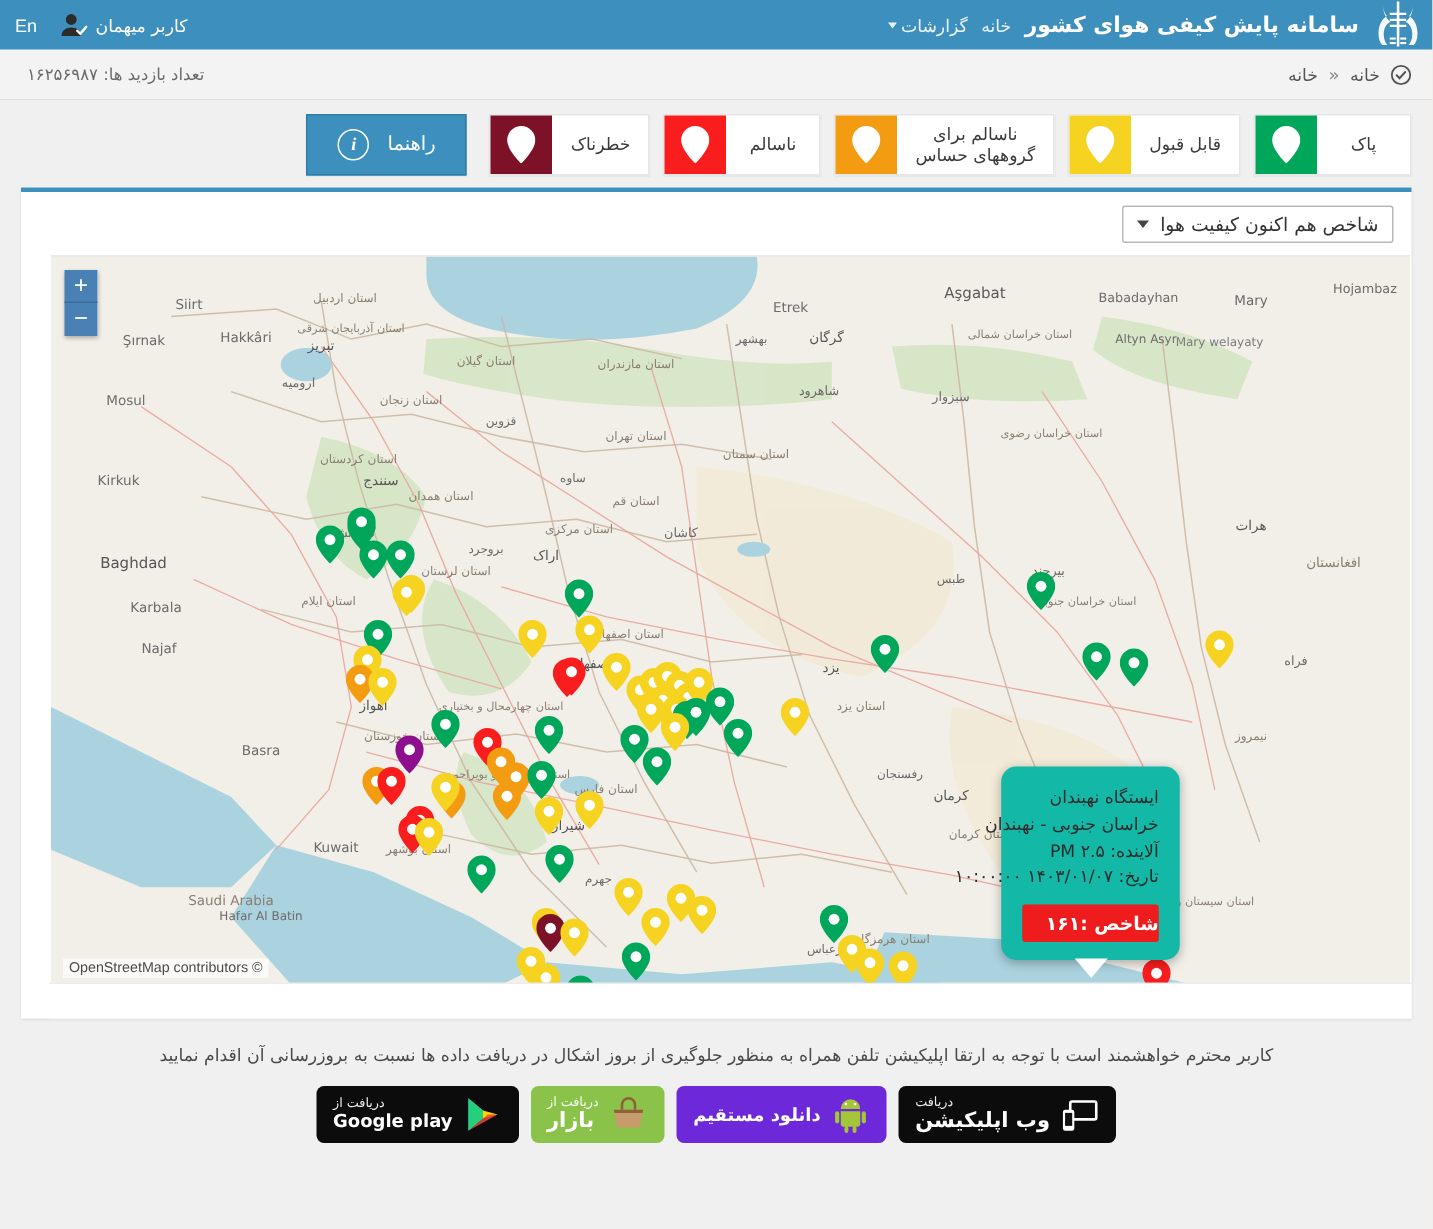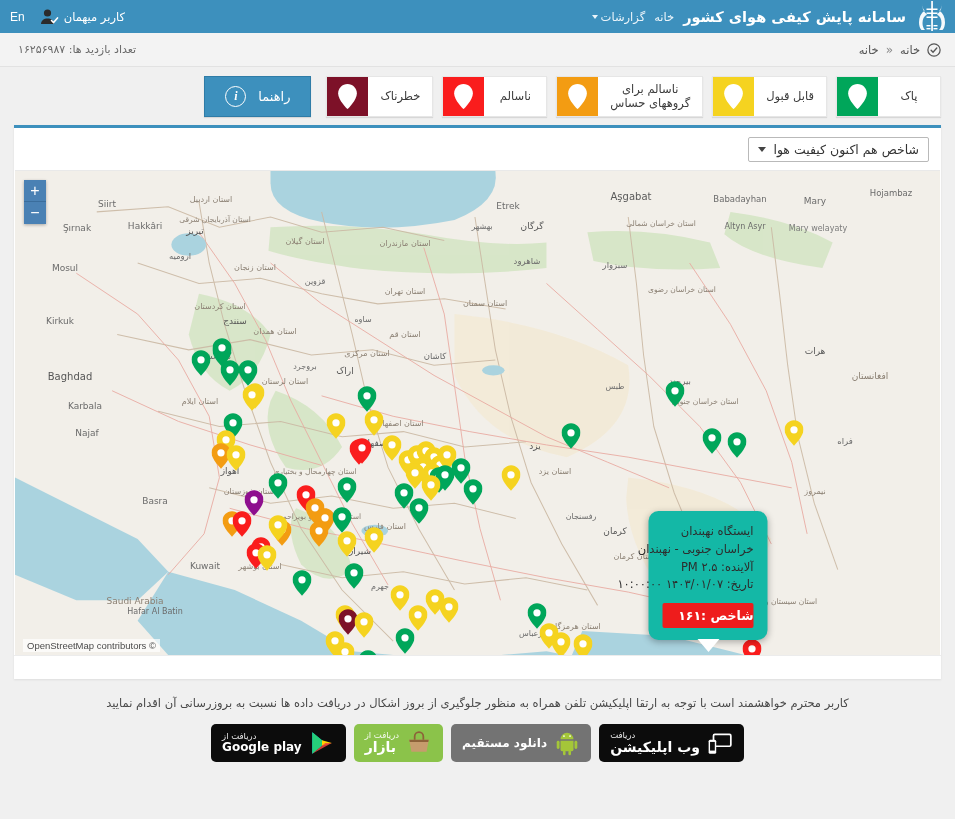--- a/index.html
+++ b/index.html
@@ -143,20 +143,21 @@
     font-family: "Liberation Serif", serif;
   }
 
   
   #panel {
     margin: 0 14px;
     background: #ffffff;
     border-top: 3px solid #3d90bd;
     box-shadow: 0 1px 2px rgba(0,0,0,.08);
     height: 554px;
+    padding-left: 19px;
   }
   #panel-head {
     height: 42px;
     display: flex; align-items: center; justify-content: flex-start;
     padding: 0 12px;
   }
   .index-select {
     border: 1px solid #b9b9b9;
     background: #fff;
     font-size: 12.5px;
@@ -267,21 +268,21 @@
     height: 38px;
     border-radius: 5px;
     display: flex; align-items: center; justify-content: center;
     gap: 7px;
     padding: 0 11px;
     cursor: pointer;
     color: #fff;
   }
   .st-dark { background: #0c0c0c; }
   .st-green { background: #8bc34a; }
-  .st-blue { background: #737373; }
+  .st-blue { background: #6d28d9; }
   .st-txt { display:flex; flex-direction:column; align-items:flex-end; line-height:1.05; direction: rtl; }
   .st-small { font-size: 8.5px; opacity: .92; }
   .st-big { font-size: 14px; font-weight: bold; }
   .st-big-sm { font-size: 12px; font-weight: bold; }
   .st-icon { width: 26px; height: 26px; display:block; }
 </style>
 </head>
 <body>
 
 <div id="topbar">
@@ -458,21 +459,21 @@
         <div style="position: absolute; left: 62px; top: 57px; font-size: 9px; color: rgb(107, 107, 107); white-space: nowrap; transform: translate(-50%, -50%); z-index: 10;">Şırnak</div>
         <div style="position: absolute; left: 130px; top: 55px; font-size: 9px; color: rgb(107, 107, 107); white-space: nowrap; transform: translate(-50%, -50%); z-index: 10;">Hakkâri</div>
         <div style="position: absolute; left: 196px; top: 28px; font-size: 8px; color: rgb(138, 127, 114); white-space: nowrap; transform: translate(-50%, -50%); z-index: 10;">استان اردبیل</div>
         <div style="position: absolute; left: 493px; top: 35px; font-size: 9px; color: rgb(107, 107, 107); white-space: nowrap; transform: translate(-50%, -50%); z-index: 10;">Etrek</div>
         <div style="position: absolute; left: 616px; top: 25px; font-size: 10px; color: rgb(90, 90, 90); white-space: nowrap; transform: translate(-50%, -50%); z-index: 10;">Aşgabat</div>
         <div style="position: absolute; left: 725px; top: 28px; font-size: 8.5px; color: rgb(107, 107, 107); white-space: nowrap; transform: translate(-50%, -50%); z-index: 10;">Babadayhan</div>
         <div style="position: absolute; left: 800px; top: 30px; font-size: 9px; color: rgb(107, 107, 107); white-space: nowrap; transform: translate(-50%, -50%); z-index: 10;">Mary</div>
         <div style="position: absolute; left: 876px; top: 22px; font-size: 8.5px; color: rgb(107, 107, 107); white-space: nowrap; transform: translate(-50%, -50%); z-index: 10;">Hojambaz</div>
         <div style="position: absolute; left: 646px; top: 52px; font-size: 7.5px; color: rgb(138, 127, 114); white-space: nowrap; transform: translate(-50%, -50%); z-index: 10;">استان خراسان شمالی</div>
         <div style="position: absolute; left: 730px; top: 55px; font-size: 8px; color: rgb(107, 107, 107); white-space: nowrap; transform: translate(-50%, -50%); z-index: 10;">Altyn Asyr</div>
-        <div style="position: absolute; left: 803px; top: 57px; font-size: 8px; color: rgb(123, 123, 123); white-space: nowrap; transform: translate(-50%, -50%); z-index: 10;">Mary welayaty</div>
+        <div style="position: absolute; left: 779px; top: 57px; font-size: 8px; color: rgb(123, 123, 123); white-space: nowrap; transform: translate(-50%, -50%); z-index: 10;">Mary welayaty</div>
         <div style="position: absolute; left: 517px; top: 55px; font-size: 9px; color: rgb(85, 85, 85); white-space: nowrap; transform: translate(-50%, -50%); z-index: 10;">گرگان</div>
         <div style="position: absolute; left: 467px; top: 55px; font-size: 8px; color: rgb(107, 107, 107); white-space: nowrap; transform: translate(-50%, -50%); z-index: 10;">بهشهر</div>
         <div style="position: absolute; left: 390px; top: 72px; font-size: 8px; color: rgb(138, 127, 114); white-space: nowrap; transform: translate(-50%, -50%); z-index: 10;">استان مازندران</div>
         <div style="position: absolute; left: 512px; top: 90px; font-size: 8.5px; color: rgb(107, 107, 107); white-space: nowrap; transform: translate(-50%, -50%); z-index: 10;">شاهرود</div>
         <div style="position: absolute; left: 600px; top: 94px; font-size: 8.5px; color: rgb(107, 107, 107); white-space: nowrap; transform: translate(-50%, -50%); z-index: 10;">سبزوار</div>
         <div style="position: absolute; left: 667px; top: 118px; font-size: 7.5px; color: rgb(138, 127, 114); white-space: nowrap; transform: translate(-50%, -50%); z-index: 10;">استان خراسان رضوی</div>
         <div style="position: absolute; left: 50px; top: 97px; font-size: 9px; color: rgb(107, 107, 107); white-space: nowrap; transform: translate(-50%, -50%); z-index: 10;">Mosul</div>
         <div style="position: absolute; left: 240px; top: 96px; font-size: 8px; color: rgb(138, 127, 114); white-space: nowrap; transform: translate(-50%, -50%); z-index: 10;">استان زنجان</div>
         <div style="position: absolute; left: 300px; top: 110px; font-size: 8px; color: rgb(107, 107, 107); white-space: nowrap; transform: translate(-50%, -50%); z-index: 10;">قزوین</div>
         <div style="position: absolute; left: 470px; top: 132px; font-size: 8px; color: rgb(138, 127, 114); white-space: nowrap; transform: translate(-50%, -50%); z-index: 10;">استان سمنان</div>

